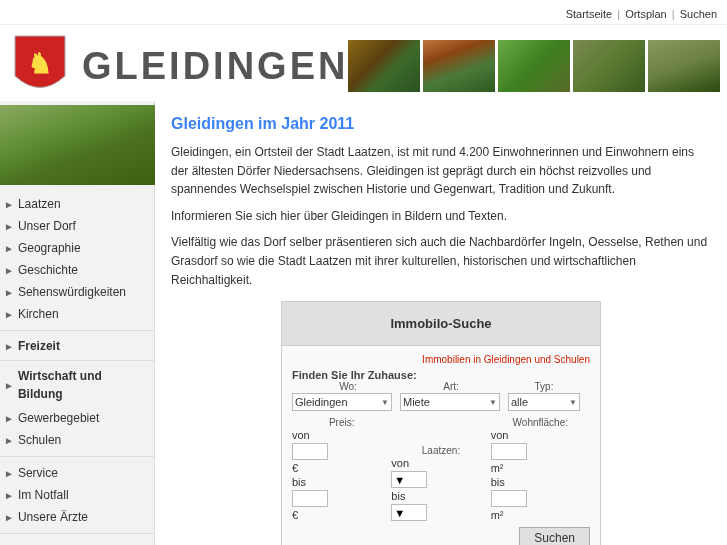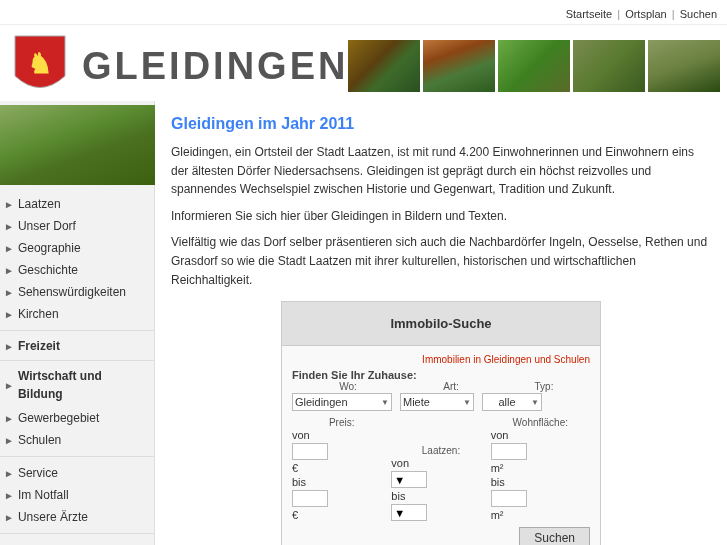--- a/index.html
+++ b/index.html
@@ -208,22 +208,22 @@
       flex: 1;
       font-size: 11px;
       color: #333;
     }
     .immo-select-arrow {
       font-size: 8px;
       color: #666;
       margin-left: 2px;
     }
     .immo-wo { width: 100px; }
-    .immo-art { width: 74px; }
-    .immo-typ { width: 60px; text-align: center; }
+    .immo-art { width: 100px; }
+    .immo-typ { width: 72px; }
 
     .immo-section-title {
       text-align: left;
       font-size: 11px;
       color: #444;
       font-weight: bold;
     }
     .immo-preis-row {
       display: flex;
       margin-bottom: 6px;

